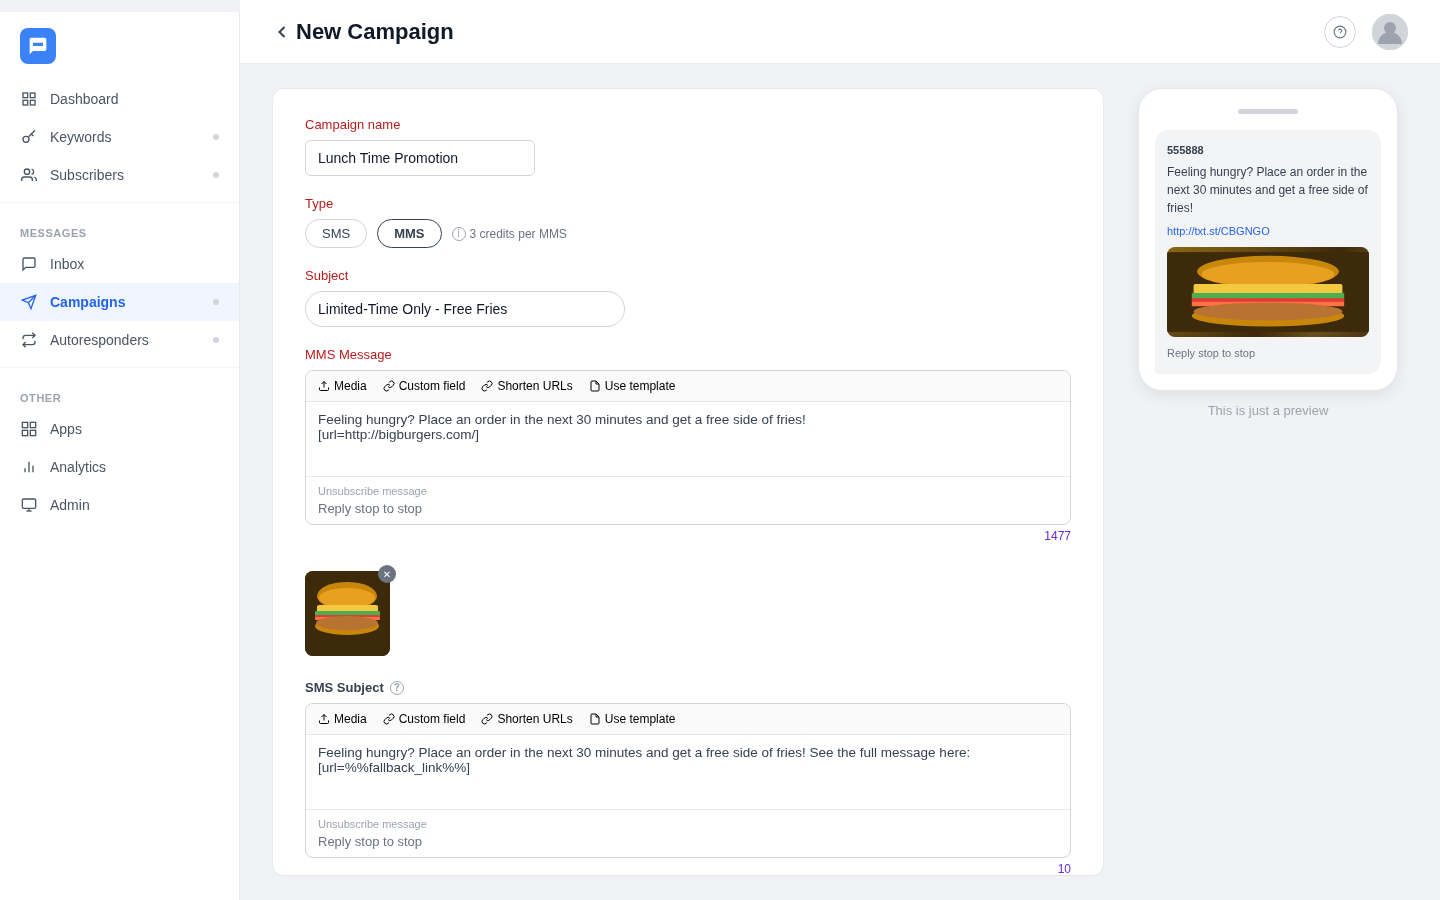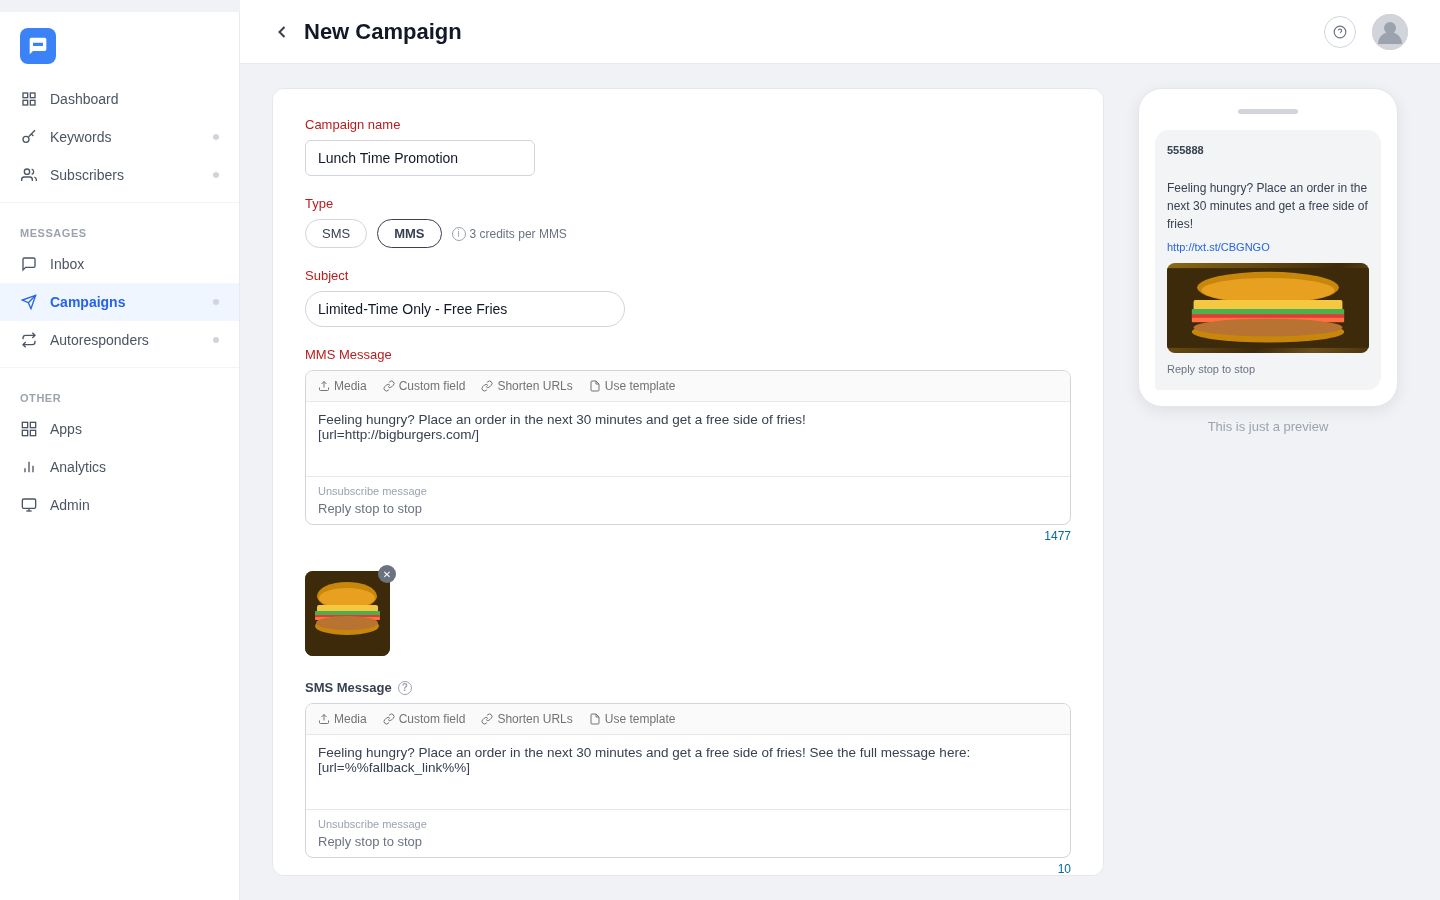--- a/index.html
+++ b/index.html
@@ -89,21 +89,21 @@
       border-bottom: 1px solid #e8eaed;
       padding: 0 32px;
       height: 64px;
       display: flex;
       align-items: center;
       justify-content: space-between;
     }
     #header-left {
       display: flex;
       align-items: center;
-      gap: 12px;
+      gap: 4px;
     }
     .back-btn {
       cursor: pointer;
       color: #374151;
       font-size: 20px;
       display: flex;
       align-items: center;
     }
     #page-title {
       font-size: 22px;
@@ -219,21 +219,21 @@
     .message-toolbar {
       display: flex;
       align-items: center;
       gap: 16px;
       padding: 8px 12px;
       border-bottom: 1px solid #e5e7eb;
       background: #fafafa;
     }
     .toolbar-btn {
       font-size: 12px;
-      color: #737373;
+      color: #000000;
       cursor: pointer;
       display: flex;
       align-items: center;
       gap: 4px;
     }
     .message-textarea {
       width: 100%;
       border: none;
       padding: 10px 12px;
       font-size: 13.5px;
@@ -254,21 +254,21 @@
       margin-bottom: 4px;
     }
     .unsub-text {
       font-size: 13px;
       color: #6b7280;
     }
 
     .char-count {
       text-align: right;
       font-size: 12px;
-      color: #0369a1;
+      color: #6d28d9;
       margin-top: 4px;
     }
 
     
     .image-thumb-container {
       position: relative;
       display: inline-block;
       margin-top: 8px;
     }
     .image-thumb {
@@ -338,21 +338,21 @@
       border-radius: 14px 14px 14px 4px;
       padding: 12px;
       font-size: 12px;
       color: #374151;
       line-height: 1.5;
     }
     .bubble-sender {
       font-size: 11px;
       font-weight: 700;
       color: #374151;
-      margin-bottom: 20px;
+      margin-bottom: 4px;
     }
     .bubble-text { margin-bottom: 6px; }
     .bubble-url { color: #2563eb; font-size: 11px; word-break: break-all; }
     .bubble-image {
       width: 100%;
       height: 90px;
       border-radius: 8px;
       background: linear-gradient(135deg, #8B6914 0%, #5a4010 40%, #3d2a0a 60%, #6B4F1A 80%, #4a3310 100%);
       margin-top: 8px;
       overflow: hidden;
@@ -609,21 +609,21 @@
             <ellipse cx="42" cy="55" rx="32" ry="9" fill="#c8860a"></ellipse>
             <ellipse cx="42" cy="52" rx="31" ry="7" fill="#b87333"></ellipse>
           </svg>
         </div>
         <div class="thumb-close">✕</div>
       </div>
 
       
       <div class="form-group" style="margin-top:20px;">
         <div class="fallback-label">
-          <span>SMS Message</span>
+          <span>SMS Subject</span>
           <div class="info-icon">?</div>
         </div>
         <div class="message-box">
           <div class="message-toolbar">
             <span class="toolbar-btn">
               <svg width="12" height="12" viewBox="0 0 24 24" fill="none" stroke="currentColor" stroke-width="2">
                   <path d="M21 15v4a2 2 0 0 1-2 2H5a2 2 0 0 1-2-2v-4"></path>
                   <polyline points="17 8 12 3 7 8"></polyline>
                   <line x1="12" y1="3" x2="12" y2="15"></line>
                 </svg>

